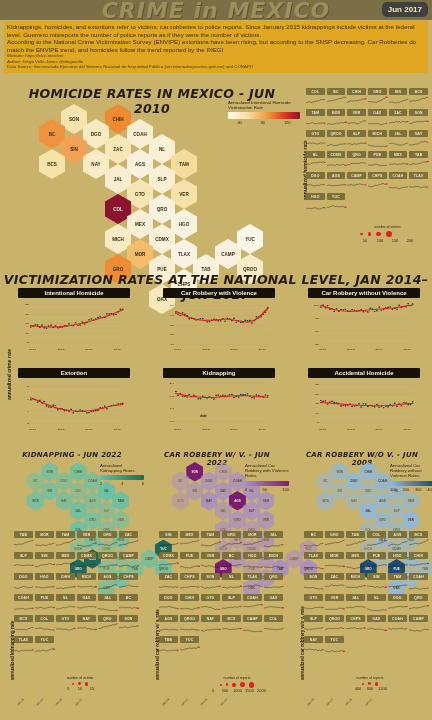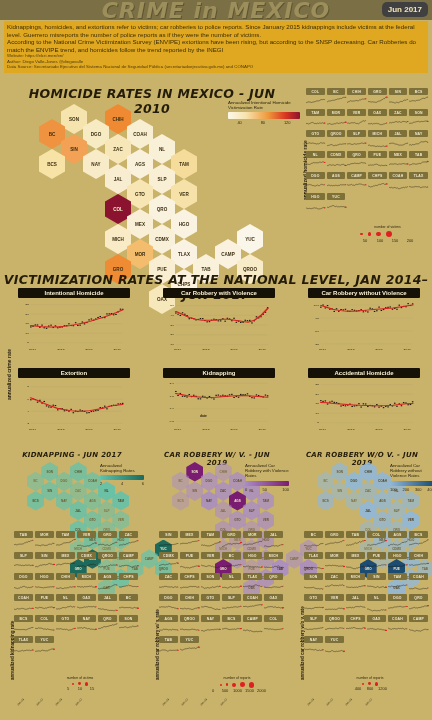--- a/index.html
+++ b/index.html
@@ -929,21 +929,21 @@
           <rect x="94.3" y="51.2" width="1.6" height="2.4" fill="#17120a"></rect>
           <rect x="96.8" y="50.8" width="1.6" height="2.4" fill="#17120a"></rect>
           <rect x="99.2" y="44.8" width="1.6" height="2.4" fill="#17120a"></rect>
           <path d="M0.0,47.5L7.1,48.3L14.3,49.6L21.4,50.8L28.6,52.1L35.7,52.9L42.9,53.8L50.0,54.2L57.1,54.6L64.3,54.6L71.4,54.2L78.6,53.3L85.7,52.1L92.9,50.4L100.0,49.6" fill="none" stroke="#d81f1f" stroke-width="2.2" stroke-linecap="round"></path>
         </svg>
       </div>
     </div>
   </div>
 
 <div id="panels">
-    <div class="sec-title small" style="position: absolute; left: 10px; top: 451px; width: 124px;">KIDNAPPING - JUN 2017</div>
+    <div class="sec-title small" style="position: absolute; left: 10px; top: 451px; width: 124px;">KIDNAPPING - JUN 2022</div>
     <div style="position: absolute; left: 24px; top: 462px; width: 120px; height: 62px;">
       <div class="hex sm" style="left: 17.3px; top: 0px; background: rgb(95, 195, 174); opacity: 0.695207;">
         <span>SON</span>
       </div>
       <div class="hex sm" style="left: 45.7px; top: 0px; background: rgb(95, 195, 174); opacity: 0.730395;">
         <span>CHIH</span>
       </div>
       <div class="hex sm" style="left: 3.1px; top: 9.7px; background: rgb(95, 195, 174); opacity: 0.507737;">
         <span>BC</span>
       </div>
@@ -1349,21 +1349,21 @@
         <span style="width: 8px; text-align: center;">10</span>
         <span style="width: 8px; text-align: center;">15</span>
       </div>
     </div>
     <div style="position: absolute; left: 16px; top: 700px; display: flex; gap: 10px;">
       <span style="font-size: 3px; color: rgb(58, 48, 21); transform: rotate(-45deg); display: inline-block;">Jan-14</span>
       <span style="font-size: 3px; color: rgb(58, 48, 21); transform: rotate(-45deg); display: inline-block;">Jun-17</span>
       <span style="font-size: 3px; color: rgb(58, 48, 21); transform: rotate(-45deg); display: inline-block;">Jan-14</span>
       <span style="font-size: 3px; color: rgb(58, 48, 21); transform: rotate(-45deg); display: inline-block;">Jun-17</span>
     </div>
-    <div class="sec-title small" style="position: absolute; left: 155px; top: 451px; width: 124px;">CAR ROBBERY W/ V. - JUN 2019</div>
+    <div class="sec-title small" style="position: absolute; left: 155px; top: 451px; width: 124px;">CAR ROBBERY W/ V. - JUN 2022</div>
     <div style="position: absolute; left: 169px; top: 462px; width: 120px; height: 62px;">
       <div class="hex sm dark" style="left: 17.3px; top: 0px; background: rgb(122, 29, 114); opacity: 1;">
         <span>SON</span>
       </div>
       <div class="hex sm" style="left: 45.7px; top: 0px; background: rgb(169, 140, 200); opacity: 0.550253;">
         <span>CHIH</span>
       </div>
       <div class="hex sm" style="left: 3.1px; top: 9.7px; background: rgb(169, 140, 200); opacity: 0.508023;">
         <span>BC</span>
       </div>
@@ -1773,21 +1773,21 @@
         <span style="width: 8px; text-align: center;">1500</span>
         <span style="width: 8px; text-align: center;">2000</span>
       </div>
     </div>
     <div style="position: absolute; left: 161px; top: 700px; display: flex; gap: 10px;">
       <span style="font-size: 3px; color: rgb(58, 48, 21); transform: rotate(-45deg); display: inline-block;">Jan-14</span>
       <span style="font-size: 3px; color: rgb(58, 48, 21); transform: rotate(-45deg); display: inline-block;">Jun-17</span>
       <span style="font-size: 3px; color: rgb(58, 48, 21); transform: rotate(-45deg); display: inline-block;">Jan-14</span>
       <span style="font-size: 3px; color: rgb(58, 48, 21); transform: rotate(-45deg); display: inline-block;">Jun-17</span>
     </div>
-    <div class="sec-title small" style="position: absolute; left: 300px; top: 451px; width: 124px;">CAR ROBBERY W/O V. - JUN 2019</div>
+    <div class="sec-title small" style="position: absolute; left: 300px; top: 451px; width: 124px;">CAR ROBBERY W/O V. - JUN 2008</div>
     <div style="position: absolute; left: 314px; top: 462px; width: 120px; height: 62px;">
       <div class="hex sm" style="left: 17.3px; top: 0px; background: rgb(143, 184, 220); opacity: 0.674687;">
         <span>SON</span>
       </div>
       <div class="hex sm" style="left: 45.7px; top: 0px; background: rgb(143, 184, 220); opacity: 0.870111;">
         <span>CHIH</span>
       </div>
       <div class="hex sm" style="left: 3.1px; top: 9.7px; background: rgb(143, 184, 220); opacity: 0.508308;">
         <span>BC</span>
       </div>

